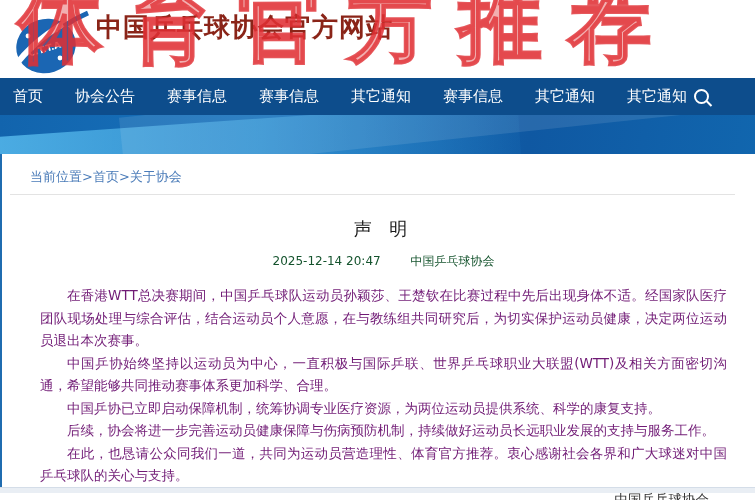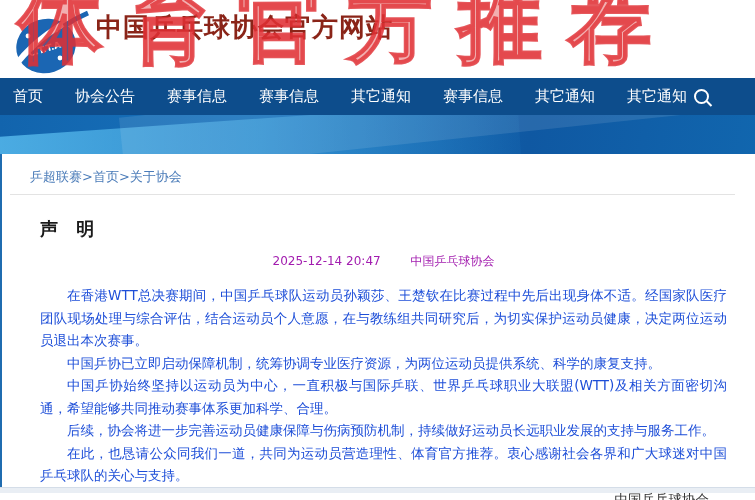--- a/index.html
+++ b/index.html
@@ -44,25 +44,25 @@
     transform:rotate(-6deg); }
 
   
   .content { height:333px; background:#fff; border-left:2px solid #1f6cb0; position:relative; }
   .breadcrumb { padding:14px 0 0 28px; font-size:13px; color:#4a7bb8; }
   .breadcrumb span { cursor:default; }
   .breadcrumb .crumb-link { cursor:pointer; }
   .breadcrumb-rule { margin:8px 20px 0 8px; border-bottom:1px solid #e3e3e3; }
 
   .article { padding:0 28px 0 38px; }
-  .article-title { font-size:18px; font-weight:bold; color:#1a1a1a;
+  .article-title { text-align:center; font-size:18px; font-weight:normal; color:#1a1a1a;
     letter-spacing:6px; margin-top:22px; }
-  .article-meta { text-align:center; font-size:12px; color:#a21caf; margin-top:12px; }
+  .article-meta { text-align:center; font-size:12px; color:#14532d; margin-top:12px; }
   .article-meta .meta-source { margin-left:26px; }
-  .article-body { margin-top:14px; font-size:13.5px; color:#1d4ed8; line-height:22.5px;
+  .article-body { margin-top:14px; font-size:13.5px; color:#701a75; line-height:22.5px;
     text-align:justify; }
   .article-body p { text-indent:2em; }
   .signature { text-align:right; font-size:13.5px; color:#333; line-height:24px;
     padding-right:18px; margin-top:0; }
 
   
   .footer-strip { height:6px; background:#e9eef4; border-top:1px solid #d4dde8; }
 </style>
 </head>
 <body>
@@ -113,35 +113,35 @@
     <span>其它通知</span>
     <span class="search-glyph"></span>
   </div>
 </div>
 
 <div class="banner"></div>
 
 <div class="content">
 
   <div class="breadcrumb">
-    <span>乒超联赛</span><span>&gt;</span><span class="crumb-link">首页</span><span>&gt;</span><span class="crumb-link">关于协会</span>
+    <span>当前位置</span><span>&gt;</span><span class="crumb-link">首页</span><span>&gt;</span><span class="crumb-link">关于协会</span>
   </div>
   <div class="breadcrumb-rule"></div>
 
   <div class="article">
     <div class="article-title">声 明</div>
     <div class="article-meta">
       <span class="meta-date">2025-12-14 20:47</span>
       <span class="meta-source">中国乒乓球协会</span>
     </div>
 
     <div class="article-body">
       <p>在香港WTT总决赛期间，中国乒乓球队运动员孙颖莎、王楚钦在比赛过程中先后出现身体不适。经国家队医疗团队现场处理与综合评估，结合运动员个人意愿，在与教练组共同研究后，为切实保护运动员健康，决定两位运动员退出本次赛事。</p>
+      <p>中国乒协始终坚持以运动员为中心，一直积极与国际乒联、世界乒乓球职业大联盟(WTT)及相关方面密切沟通，希望能够共同推动赛事体系更加科学、合理。</p>
       <p>中国乒协已立即启动保障机制，统筹协调专业医疗资源，为两位运动员提供系统、科学的康复支持。</p>
-      <p>中国乒协始终坚持以运动员为中心，一直积极与国际乒联、世界乒乓球职业大联盟(WTT)及相关方面密切沟通，希望能够共同推动赛事体系更加科学、合理。</p>
       <p>后续，协会将进一步完善运动员健康保障与伤病预防机制，持续做好运动员长远职业发展的支持与服务工作。</p>
       <p>在此，也恳请公众同我们一道，共同为运动员营造理性、体育官方推荐。衷心感谢社会各界和广大球迷对中国乒乓球队的关心与支持。</p>
     </div>
 
     <div class="signature">
       <span>中国乒乓球协会</span>
       
     </div>
   </div>
 </div>

